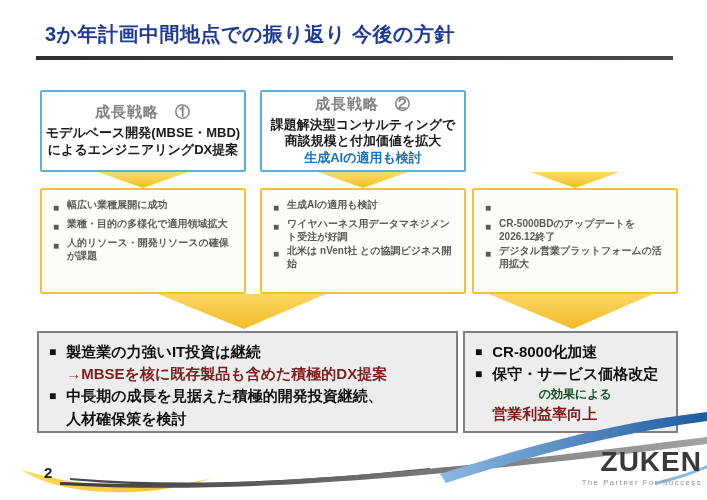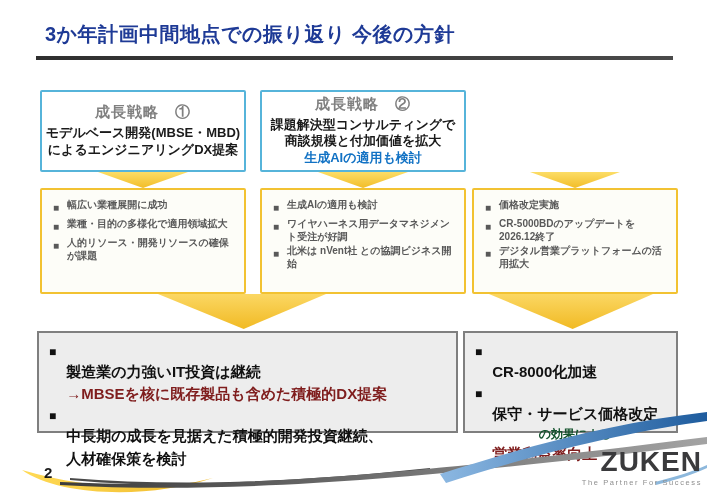--- a/index.html
+++ b/index.html
@@ -31,21 +31,21 @@
   .big-arrow { position:absolute; top:294px; height:35px; clip-path:polygon(0 0,100% 0,51% 100%); background:linear-gradient(180deg,#fbd763,#f1ba24); }
   .fn-left { left:158px; width:168px; }
   .fn-right { left:489px; width:164px; }
 
   
   .conc-box { position:absolute; top:331px; height:102px; background:#ededed; border:2px solid #7f7f7f; padding:8px 6px 6px 10px; }
   .conc-left { left:37px; width:421px; }
   .conc-right { left:463px; width:215px; }
   .conc-row { display:flex; align-items:flex-start; }
   .conc-mark { font-size:12px; color:#111; line-height:22px; margin-right:10px; flex:0 0 auto; }
-  .conc-text { font-size:15px; font-weight:bold; color:#111; line-height:1.48; white-space:pre-line;margin-top:20px; }
+  .conc-text { font-size:15px; font-weight:bold; color:#111; line-height:1.48; white-space:pre-line; }
   .conc-sub { font-size:15px; font-weight:bold; color:#7f1d1d; line-height:1.48; }
   .conc-sub-small { font-size:12px; font-weight:bold; color:#14532d; line-height:1.5;text-align:center; }
 
   
   .footer-svg { position:absolute; left:0; top:410px; width:707px; height:90px; }
   .page-number { position:absolute; left:44px; top:464px; font-size:15px; font-weight:bold; color:#1a1a1a; }
   .logo-block { position:absolute; left:560px; top:447px; width:142px; text-align:right; }
   .logo-text { font-size:28px; font-weight:bold; color:#3a3a3c; letter-spacing:1px; line-height:1.05; }
   .logo-tagline { font-size:7.5px; color:#8f8f8f; letter-spacing:1.6px; margin-top:2px; white-space:nowrap; }
 </style>
@@ -99,21 +99,20 @@
         <span class="bullet-text">ワイヤハーネス用データマネジメント受注が好調</span>
       </div>
     <div class="bullet-row">
         <span class="bullet-mark">■</span>
         <span class="bullet-text">北米は nVent社 との協調ビジネス開始</span>
       </div>
   </div>
   <div class="status-box st-3">
     <div class="bullet-row">
         <span class="bullet-mark">■</span>
-        <span class="bullet-text">価格改定実施</span>
       </div>
     <div class="bullet-row">
         <span class="bullet-mark">■</span>
         <span class="bullet-text">CR-5000BDのアップデートを2026.12終了</span>
       </div>
     <div class="bullet-row">
         <span class="bullet-mark">■</span>
         <span class="bullet-text">デジタル営業プラットフォームの活用拡大</span>
       </div>
   </div>

